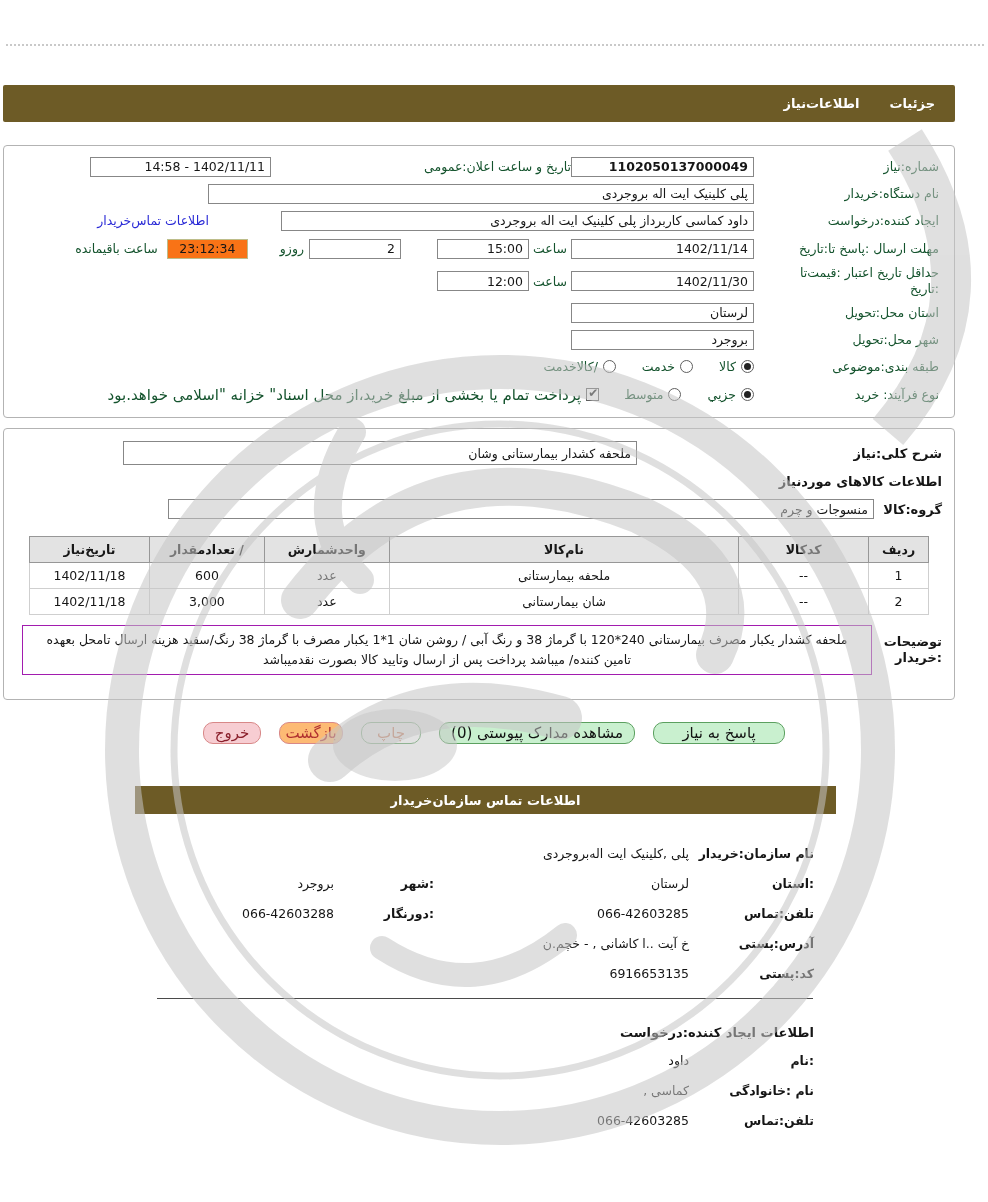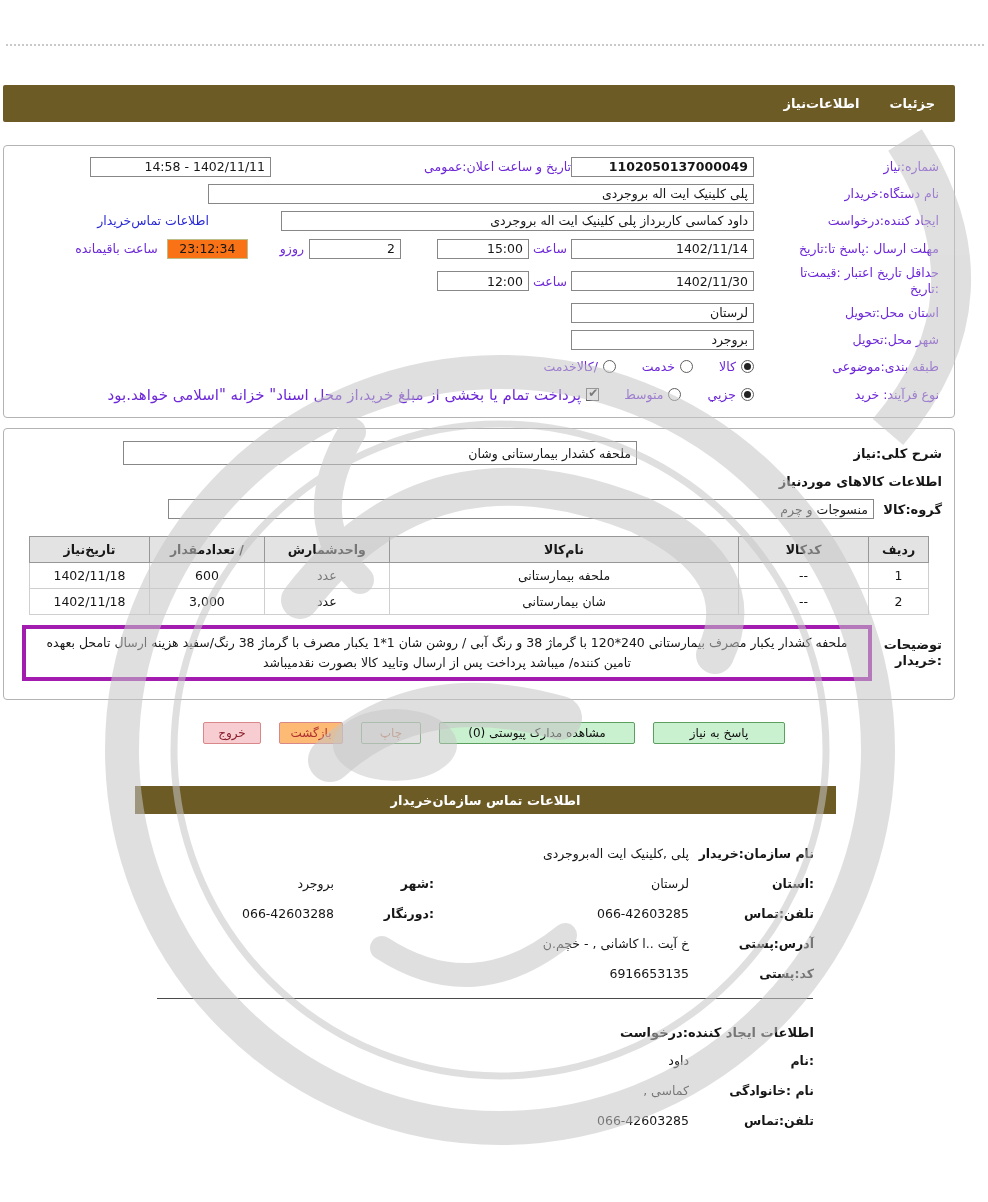--- a/index.html
+++ b/index.html
@@ -12,21 +12,21 @@
   .tabbar { position:absolute; top:85px; right:33px; width:952px; height:37px; background:#6d5b26; border-radius:2px;
             display:flex; align-items:center; gap:30px; padding:0 20px; color:#fff; font-weight:bold; font-size:13px; z-index:1; }
   .tab { cursor:pointer; white-space:nowrap; }
 
   .box { position:absolute; right:33px; width:952px; background:#fff; border:1px solid #b3b3b3; border-radius:4px; z-index:1; }
   .box1 { top:145px; height:273px; padding:7px 15px 5px; }
   .box2 { top:428px; height:272px; padding:9px 12px 5px; }
 
   .frow { display:flex; align-items:center; min-height:27px; }
   .h29 { min-height:29px; } .h36 { min-height:36px; } .h30 { min-height:30px; } .h26 { min-height:26px; }
-  .flabel { font-size:12.5px; color:#6d28d9; white-space:nowrap; }
+  .flabel { font-size:12.5px; color:#14532d; white-space:nowrap; }
   .lab { width:185px; padding-left:4px; }
   .lab-announce { width:300px; }
   .lh12 { line-height:1.25; white-space:normal; }
   .blockline { display:block; }
 
   .field { border:1px solid #878787; background:#fff; height:20px; padding:0 5px; font-size:12.5px;
            display:flex; align-items:center; justify-content:flex-start; white-space:nowrap; overflow:hidden; }
   .h24f { height:24px; }
   .strong { font-weight:bold; }
 
@@ -49,25 +49,25 @@
   .checkbox.checked::after { content:"✔"; position:absolute; top:-3px; right:0px; font-size:12px; color:#1a1a1a; }
   .wrapopt .flabel { white-space:normal; font-size:15px; }
 
   .blabel { font-weight:bold; font-size:13px; white-space:nowrap; }
 
   table.items { border-collapse:collapse; width:900px; margin:12px auto 0; background:#fff; }
   .items th { background:#e3e3e3; border:1px solid #979797; font-size:12.5px; font-weight:bold; height:26px; padding:0 4px; }
   .items td { border:1px solid #cfcfcf; border-top:none; text-align:center; font-size:12.5px; height:26px; padding:0 4px; }
 
   .notes-row { margin-top:10px; align-items:center; }
-  .notes-box { border:4px solid #a21caf; width:850px; min-height:48px; padding:4px 10px; text-align:center;
+  .notes-box { border:1px solid #a21caf; width:850px; min-height:48px; padding:4px 10px; text-align:center;
                font-size:12.5px; line-height:1.6; display:flex; align-items:center; justify-content:center; }
 
   .btnrow { position:absolute; top:722px; right:0; width:988px; display:flex; justify-content:center; gap:18px; z-index:1; }
-  .btn { height:22px; display:flex; align-items:center; justify-content:center; font-size:12px; border-radius:2px;
+  .btn { height:22px; display:flex; align-items:center; justify-content:center; font-size:15px; border-radius:10px;
          cursor:pointer; padding:0 8px; white-space:nowrap; }
   .btn-green { background:#c9f0cf; border:1px solid #5ba05f; color:#111; }
   .btn-print { background:#fff; border:1px solid #5ba05f; color:#c2410c; }
   .btn-back  { background:#fdba74; border:1px solid #d88888; color:#b03030; }
   .btn-exit  { background:#f7cdd2; border:1px solid #d88888; color:#8a1f2b; }
 
   .sec3 { position:absolute; top:786px; right:152px; width:701px; z-index:1; }
   .sec-header { height:28px; background:#6d5b26; color:#fff; font-weight:bold; font-size:13px;
                 display:flex; align-items:center; justify-content:center; }
   .crow { display:grid; grid-template-columns:125px 255px 100px 176px; padding:0 22px; height:30px; align-items:center; }

